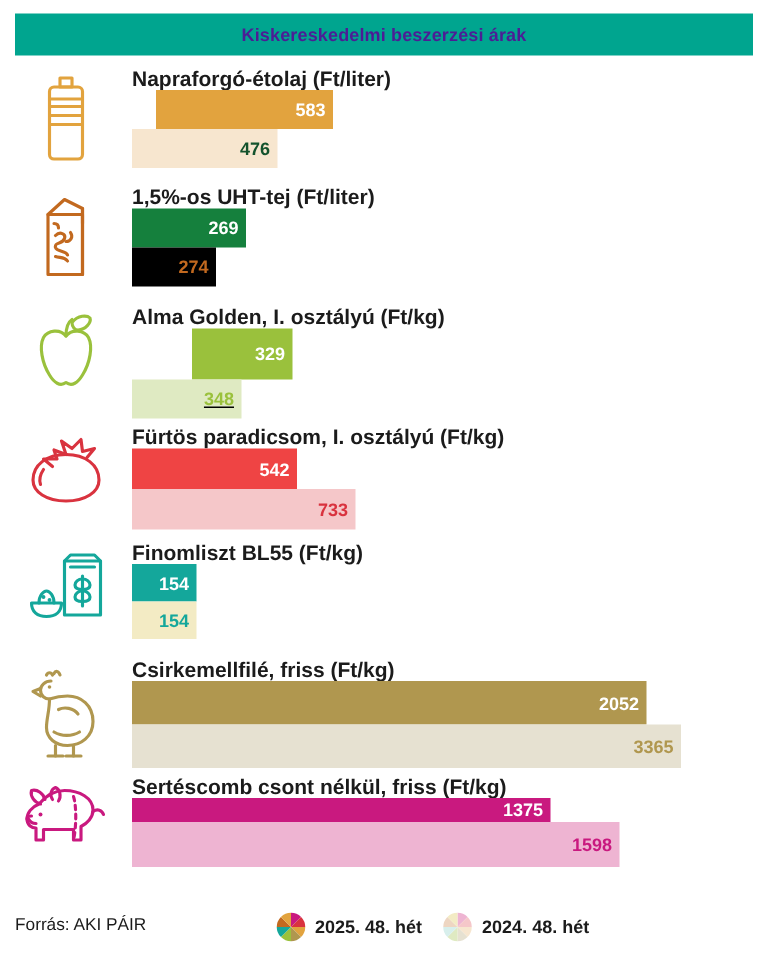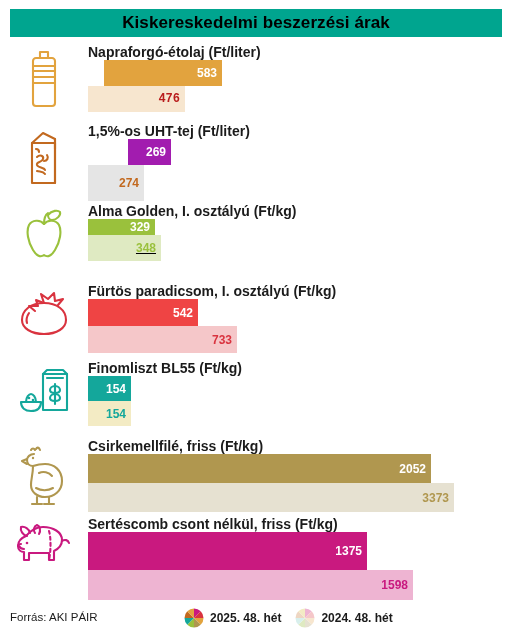--- a/index.html
+++ b/index.html
@@ -12,21 +12,21 @@
   }
   .page{width:512px;height:644px;position:relative;}
 
   
   .titlebar{
     position:absolute;left:10px;top:9px;width:492px;height:28px;
     background:#00a58f;
     display:flex;align-items:center;justify-content:center;
   }
   .titlebar .t{
-    color:#000000;font-size:17px;font-weight:bold;letter-spacing:.1px;
+    color:#4c1d95;font-size:12px;font-weight:bold;letter-spacing:.1px;
   }
 
   
   .rows{position:absolute;left:0;top:44px;width:512px;}
   .row{position:relative;width:512px;}
   .row-label{
     position:absolute;left:88px;top:0;
     font-size:14px;font-weight:bold;color:#1b1b1b;white-space:nowrap;
   }
   .bars{position:absolute;left:88px;top:16px;}
@@ -79,57 +79,57 @@
             <path fill="none" stroke="#e2a33e" stroke-width="2.1" stroke-linecap="round" stroke-linejoin="round" d="M14 10h16c1.6 0 3 1.4 3 3v42c0 1.8-1.4 3-3 3H14c-1.7 0-3-1.2-3-3V13c0-1.6 1.3-3 3-3z"></path>
             <path fill="none" stroke="#e2a33e" stroke-width="2.1" stroke-linecap="round" stroke-linejoin="round" d="M11 18h22M11 23h22M11 29h22M11 35h22"></path>
           </svg>
         </div>
         <div class="row-label">Napraforgó-étolaj (Ft/liter)</div>
         <div class="bars">
           <div class="bar cur" style="width:118px;height:26px;background:#e2a33e;margin-left:16px;">
             <span class="v">583</span>
           </div>
           <div class="bar prev" style="width:97px;height:26px;background:#f7e6cf;">
-            <span class="v" style="color:#b91c1c;font-family:Liberation Mono, monospace;">476</span>
+            <span class="v" style="color:#14532d;">476</span>
           </div>
         </div>
       </div>
       <div class="row" style="height: 80px;">
         <div class="icon-cell">
           <svg width="46" height="62" viewBox="0 0 46 62">
             <path fill="none" stroke="#c2691f" stroke-width="2.1" stroke-linecap="round" stroke-linejoin="round" d="M11 16l11-10 12 6v44H11z"></path>
             <path fill="none" stroke="#c2691f" stroke-width="2.1" stroke-linecap="round" stroke-linejoin="round" d="M11 16h23v6"></path>
             <path fill="none" stroke="#c2691f" stroke-width="2.1" stroke-linecap="round" stroke-linejoin="round" d="M34 12v44"></path>
             <path fill="none" stroke="#c2691f" stroke-width="2.1" stroke-linecap="round" stroke-linejoin="round" d="M16 30c3-3 7-1 6 2-1 4-7 2-6 6 1 3 7 2 8 5"></path>
             <path fill="none" stroke="#c2691f" stroke-width="2.1" stroke-linecap="round" stroke-linejoin="round" d="M26 28c2 3 0 6-3 6"></path>
             <path fill="none" stroke="#c2691f" stroke-width="2.1" stroke-linecap="round" stroke-linejoin="round" d="M16 44c3 1 6 0 8 3"></path>
             <path fill="none" stroke="#c2691f" stroke-width="2.1" stroke-linecap="round" stroke-linejoin="round" d="M15 22c2 0 3 1 3 3"></path>
           </svg>
         </div>
         <div class="row-label">1,5%-os UHT-tej (Ft/liter)</div>
         <div class="bars">
-          <div class="bar cur" style="width:43px;height:26px;background:#a21caf;margin-left:40px;">
+          <div class="bar cur" style="width:76px;height:26px;background:#15803d;">
             <span class="v">269</span>
           </div>
-          <div class="bar prev" style="width:56px;height:36px;background:#e5e5e5;">
+          <div class="bar prev" style="width:56px;height:26px;background:#000000;">
             <span class="v" style="color:#c2691f;">274</span>
           </div>
         </div>
       </div>
       <div class="row" style="height: 80px;">
         <div class="icon-cell">
           <svg width="50" height="56" viewBox="0 0 50 56">
             <path fill="none" stroke="#9ac13c" stroke-width="2.1" stroke-linecap="round" stroke-linejoin="round" d="M25 17c-4-5-12-4-15 1-3 6-1 17 4 25 3 5 7 8 11 5 4 3 8 0 11-5 5-8 7-19 4-25-3-5-11-6-15-1z"></path>
             <path fill="none" stroke="#9ac13c" stroke-width="2.1" stroke-linecap="round" stroke-linejoin="round" d="M25 17c0-6 1-9 4-11"></path>
             <path fill="none" stroke="#9ac13c" stroke-width="2.1" stroke-linecap="round" stroke-linejoin="round" d="M29 8c4-5 10-5 12-3 1 3-3 8-8 8-2 0-4-2-4-5z"></path>
           </svg>
         </div>
         <div class="row-label">Alma Golden, I. osztályú (Ft/kg)</div>
         <div class="bars">
-          <div class="bar cur" style="width:67px;height:16px;background:#9ac13c;">
+          <div class="bar cur" style="width:67px;height:34px;background:#9ac13c;margin-left:40px;">
             <span class="v">329</span>
           </div>
           <div class="bar prev" style="width:73px;height:26px;background:#dfeac2;text-decoration:underline;">
             <span class="v" style="color:#9ac13c;">348</span>
           </div>
         </div>
       </div>
       <div class="row" style="height: 77px;">
         <div class="icon-cell">
           <svg width="54" height="52" viewBox="0 0 54 52">
@@ -187,40 +187,40 @@
             <path fill="none" stroke="#b0974f" stroke-width="2.1" stroke-linecap="round" stroke-linejoin="round" d="M20 55v7M32 55v7"></path>
             <path fill="none" stroke="#b0974f" stroke-width="2.1" stroke-linecap="round" stroke-linejoin="round" d="M15 62h10M27 62h10"></path>
           </svg>
         </div>
         <div class="row-label">Csirkemellfilé, friss (Ft/kg)</div>
         <div class="bars">
           <div class="bar cur" style="width:343px;height:29px;background:#b0974f;">
             <span class="v">2052</span>
           </div>
           <div class="bar prev" style="width:366px;height:29px;background:#e6e1d1;">
-            <span class="v" style="color:#b0974f;">3373</span>
+            <span class="v" style="color:#b0974f;">3365</span>
           </div>
         </div>
       </div>
       <div class="row" style="height: 76px;">
         <div class="icon-cell">
           <svg width="62" height="50" viewBox="0 0 62 50">
             <path fill="none" stroke="#c9197f" stroke-width="2.1" stroke-linecap="round" stroke-linejoin="round" d="M14 16c-4-1-7-5-6-9 4-1 8 2 9 6"></path>
             <path fill="none" stroke="#c9197f" stroke-width="2.1" stroke-linecap="round" stroke-linejoin="round" d="M22 13c-2-3-1-7 2-8 3 1 4 6 2 9"></path>
             <path fill="none" stroke="#c9197f" stroke-width="2.1" stroke-linecap="round" stroke-linejoin="round" d="M13 16C8 18 5 22 5 26c0 4 3 6 6 6v8h5v-7h20v7h5v-9c4-2 8-6 8-11 0-8-9-13-19-13-6 0-12 3-17 9z"></path>
             <path fill="none" stroke="#c9197f" stroke-width="2.1" stroke-linecap="round" stroke-linejoin="round" d="M49 21c3-2 6-1 7 2"></path>
             <path fill="none" stroke="#c9197f" stroke-width="2.1" stroke-linecap="round" stroke-linejoin="round" d="M8 24c-2 0-3 1-3 2"></path>
             <path fill="none" stroke="#c9197f" stroke-width="2.1" stroke-linecap="round" stroke-linejoin="round" d="M36 11c2 6 2 20 0 29" stroke-dasharray="3 3"></path>
             <circle cx="14" cy="23" r="1.3" fill="#c9197f" stroke="none"></circle>
             <path fill="none" stroke="#c9197f" stroke-width="2.1" stroke-linecap="round" stroke-linejoin="round" d="M6 26c1 2 3 3 5 3"></path>
           </svg>
         </div>
         <div class="row-label">Sertéscomb csont nélkül, friss (Ft/kg)</div>
         <div class="bars">
-          <div class="bar cur" style="width:279px;height:38px;background:#c9197f;">
+          <div class="bar cur" style="width:279px;height:16px;background:#c9197f;">
             <span class="v">1375</span>
           </div>
           <div class="bar prev" style="width:325px;height:30px;background:#eeb4d2;">
             <span class="v" style="color:#c9197f;">1598</span>
           </div>
         </div>
       </div>
     </div>
 
   <div class="footer">

